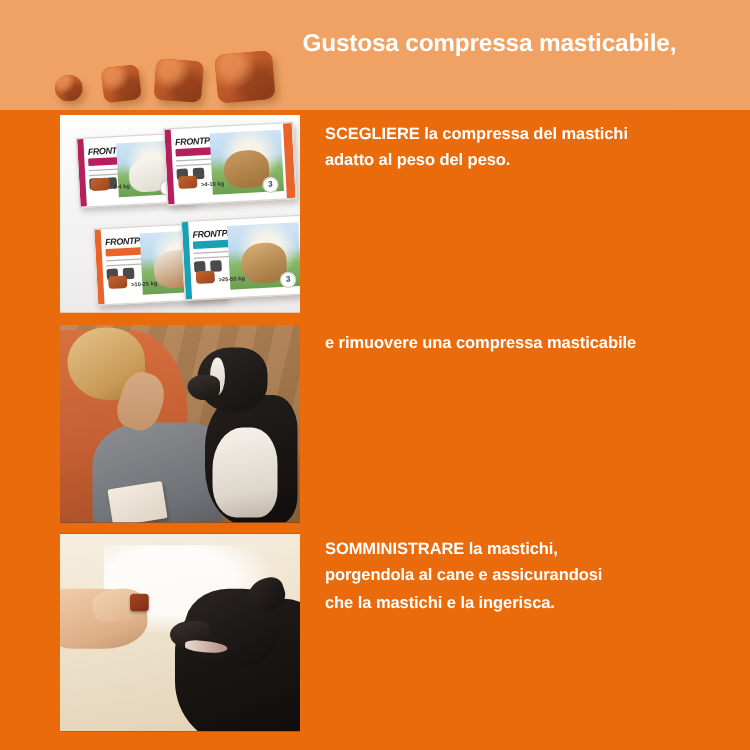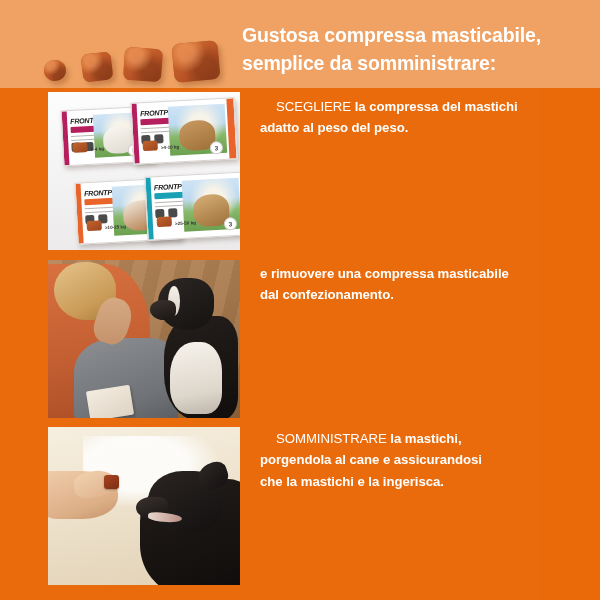--- a/index.html
+++ b/index.html
@@ -62,21 +62,21 @@
   .step2 .panel, .step3 .panel { background: #2a1d14; }
 
   .caption {
     position: absolute; left: 260px; width: 335px;
     color: #ffffff; font-size: 13.2px; font-weight: bold;
     line-height: 1.62; letter-spacing: -0.05px;
   }
   .step1 .caption { top: 4px; }
   .step2 .caption { top: 3px; }
   .step3 .caption { top: 1px; }
-  .caption .lead { font-weight: normal; margin-left: 16px; }
+  .caption .lead { font-weight: bold; }
 
   
   .boxes { position: absolute; inset: 0; background: #ffffff; }
   .boxes::before {
     content: ""; position: absolute; inset: 0;
     background: linear-gradient(180deg,#fdfdfd 0%, #eceaea 100%);
   }
   .pbox {
     position: absolute;
     background: #ffffff;
@@ -217,21 +217,20 @@
 
     <div class="tablets">
       <div class="tab tab1"></div>
       <div class="tab tab2"></div>
       <div class="tab tab3"></div>
       <div class="tab tab4"></div>
     </div>
 
     <div class="headline">
       <span class="l1">Gustosa compressa masticabile,</span>
-      <span class="l2">semplice da somministrare:</span>
     </div>
   </div>
 
   <div class="steps">
 
     <div class="step step1">
       <div class="panel">
         <div class="boxes">
 
           <div class="pbox" style="left:14px; top:16px; width:92px; height:56px; transform:rotate(-3deg);">
@@ -341,21 +340,20 @@
             <div class="p2-dog-chest"></div>
             <div class="p2-dog-head"></div>
             <div class="p2-dog-blaze"></div>
             <div class="p2-dog-muzzle"></div>
           </div>
         </div>
       </div>
 
       <div class="caption">
         <div>e rimuovere una compressa masticabile</div>
-        <div>dal confezionamento.</div>
       </div>
     </div>
 
     <div class="step step3">
       <div class="panel">
         <div class="photo3">
           <div class="p3-glow"></div>
           <div class="p3-dog">
             <div class="p3-dog-body"></div>
             <div class="p3-dog-head"></div>

